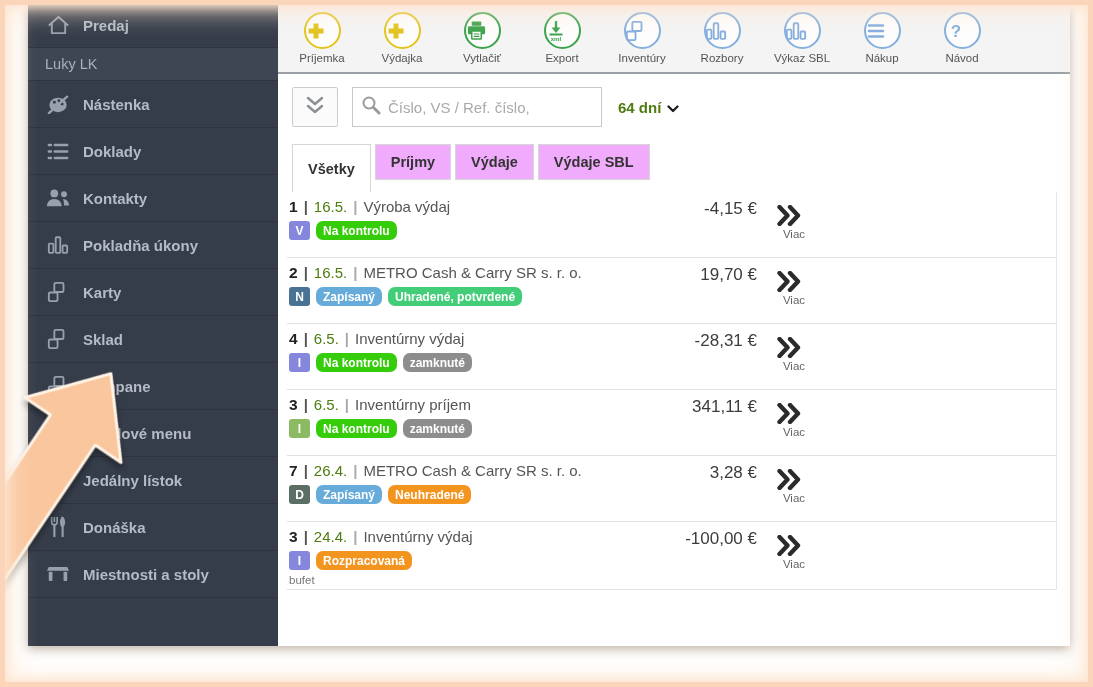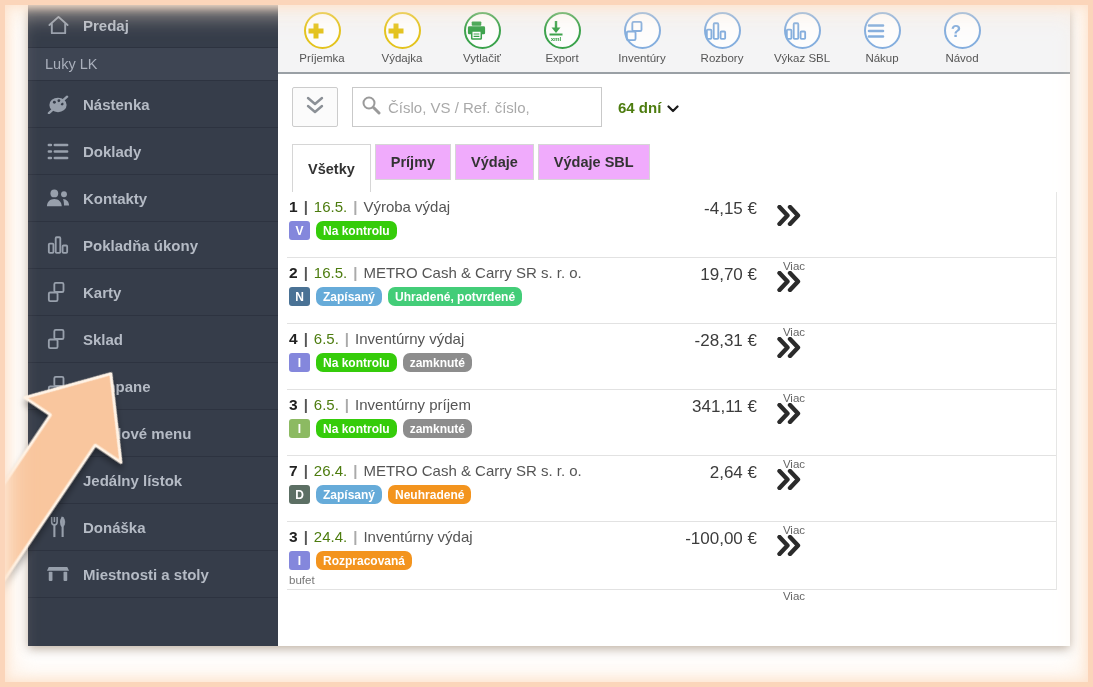--- a/index.html
+++ b/index.html
@@ -59,21 +59,21 @@
   .rsep2 { color:#aaa; font-weight:bold; }
   .rtitle{ color:#555; }
   .amount{ position:absolute; left:350px; top:7px; width:120px; text-align:right; font-size:17px; color:#3c3c3c; }
   .badges{ display:flex; gap:6px; margin-top:5px; align-items:center; }
   .tbadge{ min-width:21px; height:19px; border-radius:3px; color:#fff; font-weight:bold; font-size:12px;
            display:flex; align-items:center; justify-content:center; padding:0 4px; }
   .sbadge{ height:19px; border-radius:7px; color:#fff; font-weight:bold; font-size:12px;
            display:flex; align-items:center; padding:0 7px; white-space:nowrap; }
   .note  { font-size:11.5px; color:#777; margin-top:4px; }
   .more  { position:absolute; left:482px; top:11px; width:50px; display:flex; flex-direction:column;
-           align-items:center; cursor:pointer;gap:32px; }
+           align-items:center; cursor:pointer; }
   .more .viac { font-size:11.5px; color:#666; margin-top:1px; }
 
   .arrow-overlay { position:absolute; left:52px; top:372px; z-index:40;
                    transform:rotate(34deg); transform-origin:60px 0px; pointer-events:none;
                    filter:drop-shadow(3px 4px 3px rgba(0,0,0,.35)); }
 </style>
 </head>
 <body>
 
 <div class="page">
@@ -445,21 +445,21 @@
                 </div>
               </div>
               <div class="row">
                 <div class="line1">
                   <span class="rnum">7</span>
                   <span class="rsep1">|</span>
                   <span class="rdate">26.4.</span>
                   <span class="rsep2">|</span>
                   <span class="rtitle">METRO Cash &amp; Carry SR s. r. o.</span>
                 </div>
-                <div class="amount">2,64 €</div>
+                <div class="amount">3,28 €</div>
                 <div class="badges">
                   <span class="tbadge" style="background: rgb(92, 111, 100);">D</span>
                   <span class="sbadge" style="background: rgb(102, 171, 217);">Zapísaný</span>
                   <span class="sbadge" style="background: rgb(243, 148, 30);">Neuhradené</span>
                 </div>
                 <div class="more">
                   <span class="sicon">
                     <svg width="25" height="21" viewBox="0 0 24 21" fill="none" stroke="#2b2b2b" stroke-width="4.4" stroke-linecap="round" stroke-linejoin="round">
                       <path d="M3 2l8 8.5L3 19M13.5 2l8 8.5-8 8.5"></path>
                     </svg>

